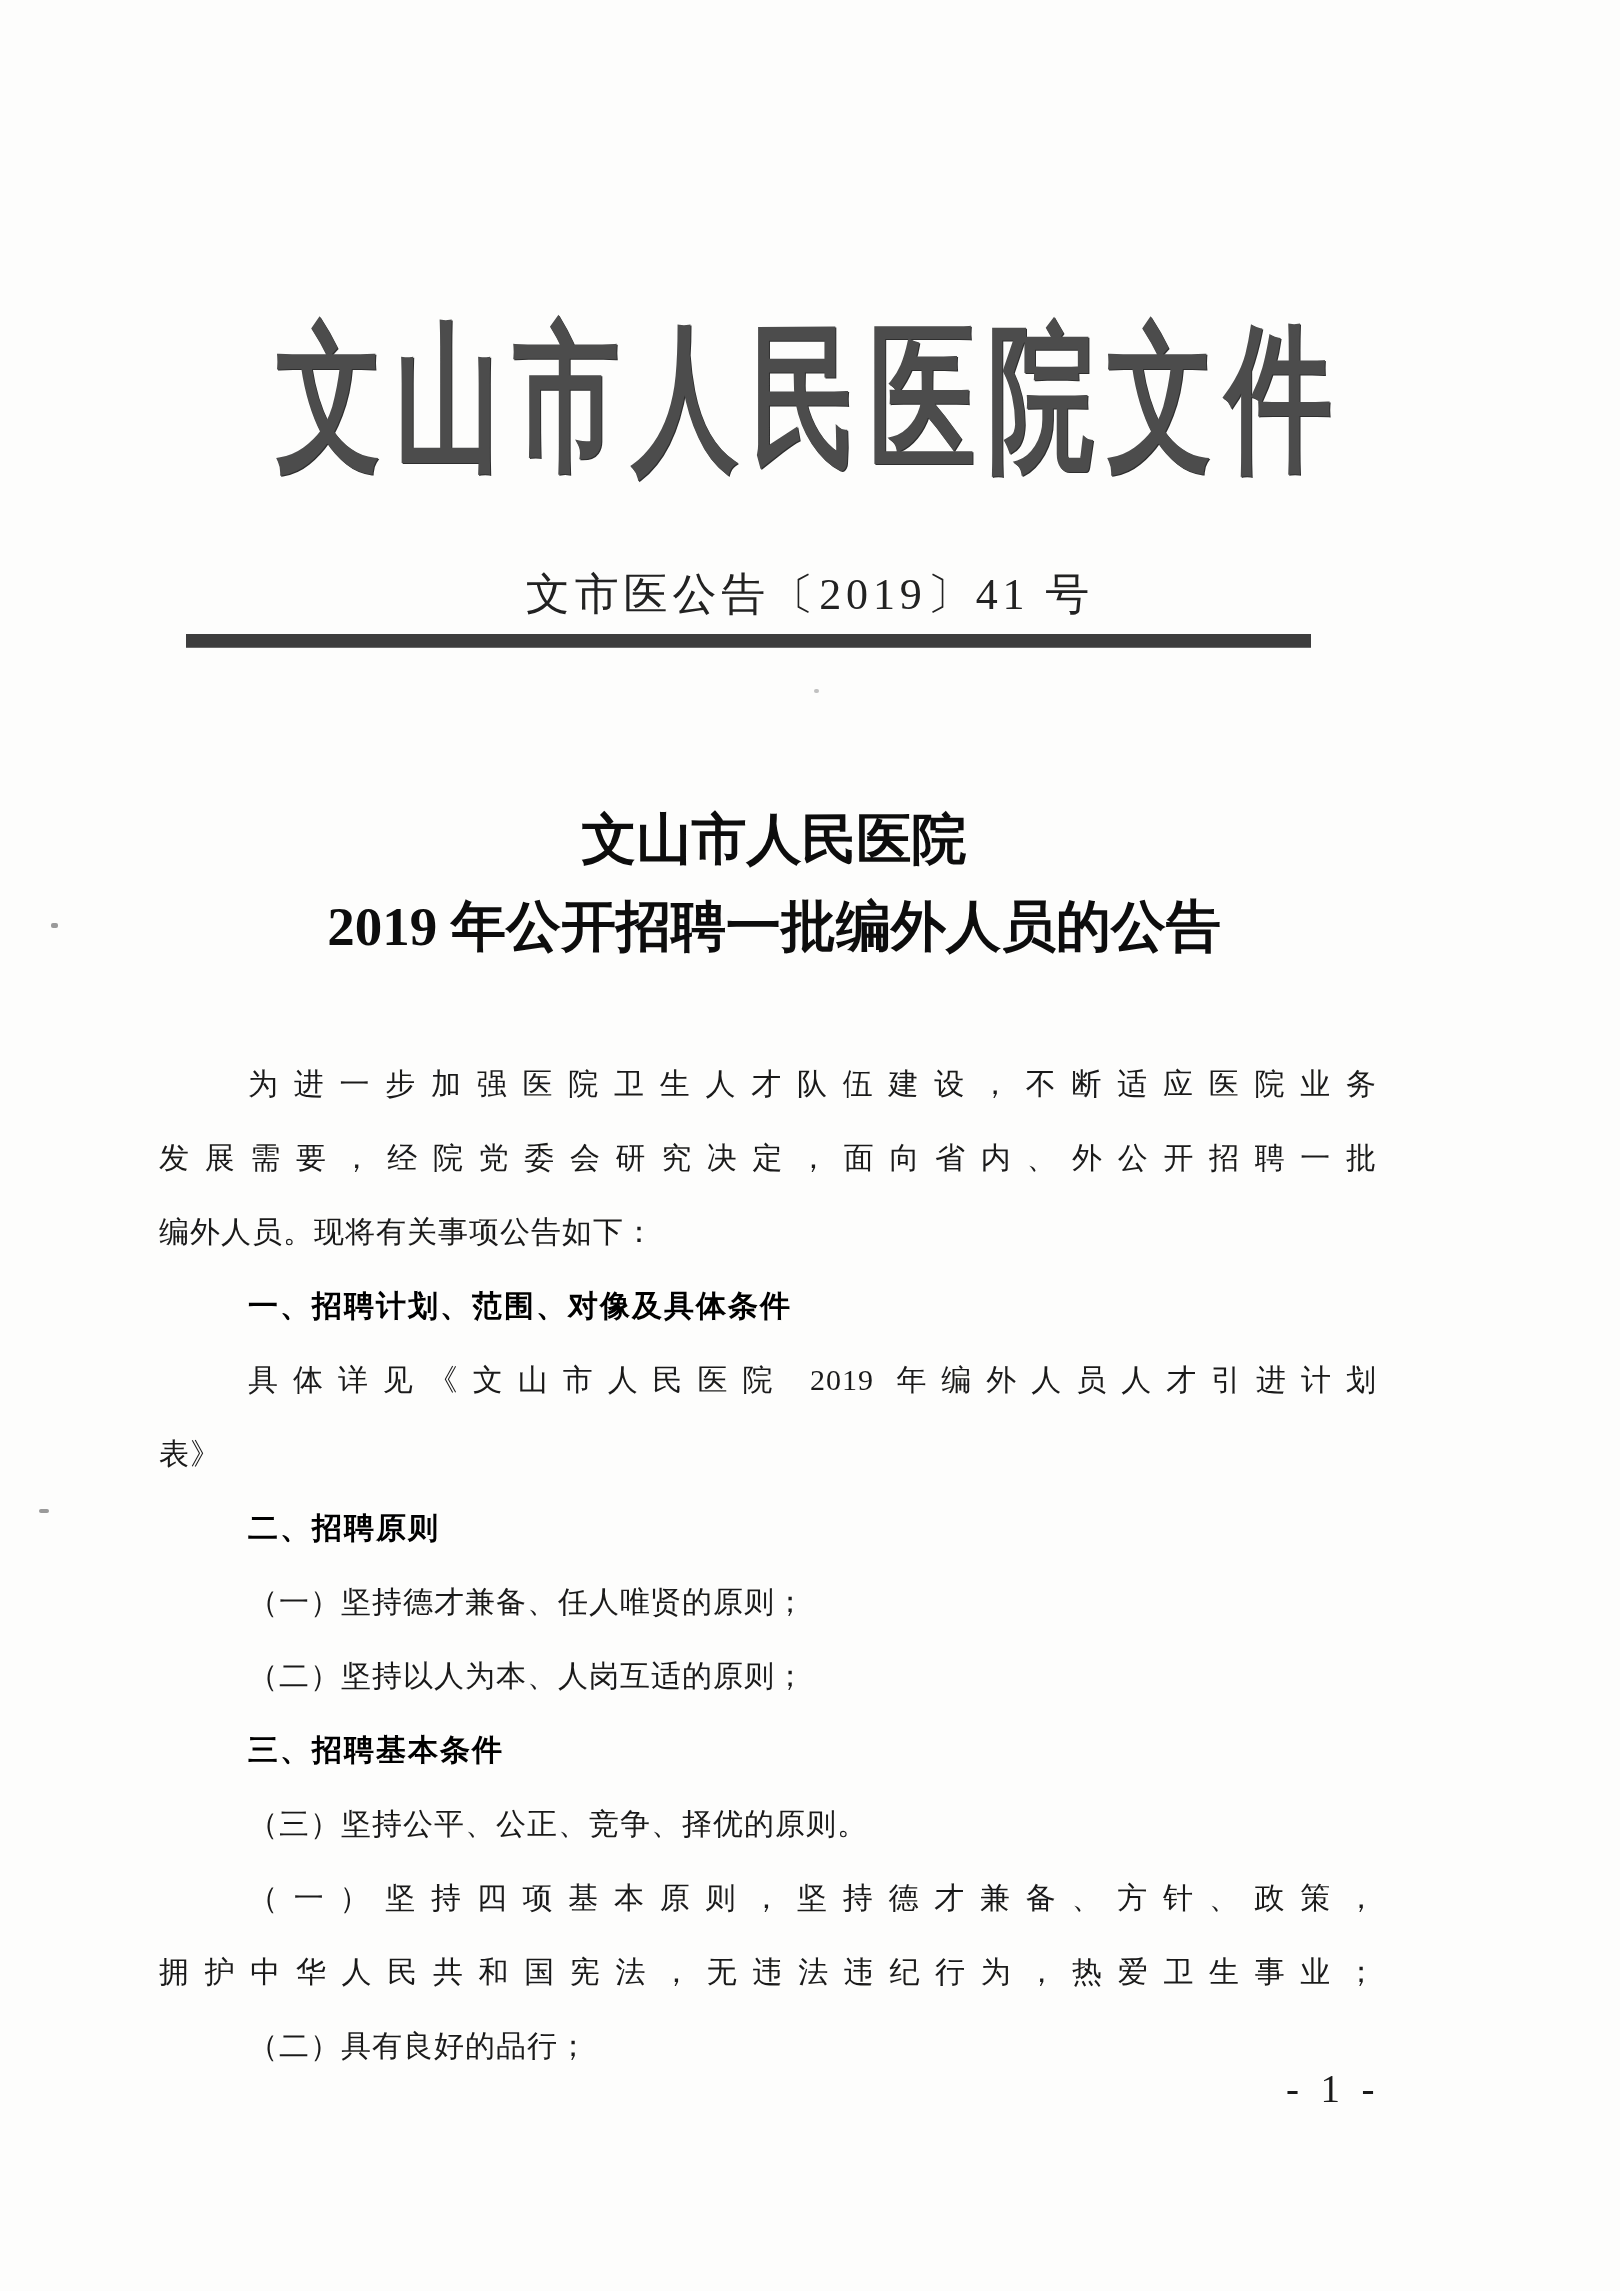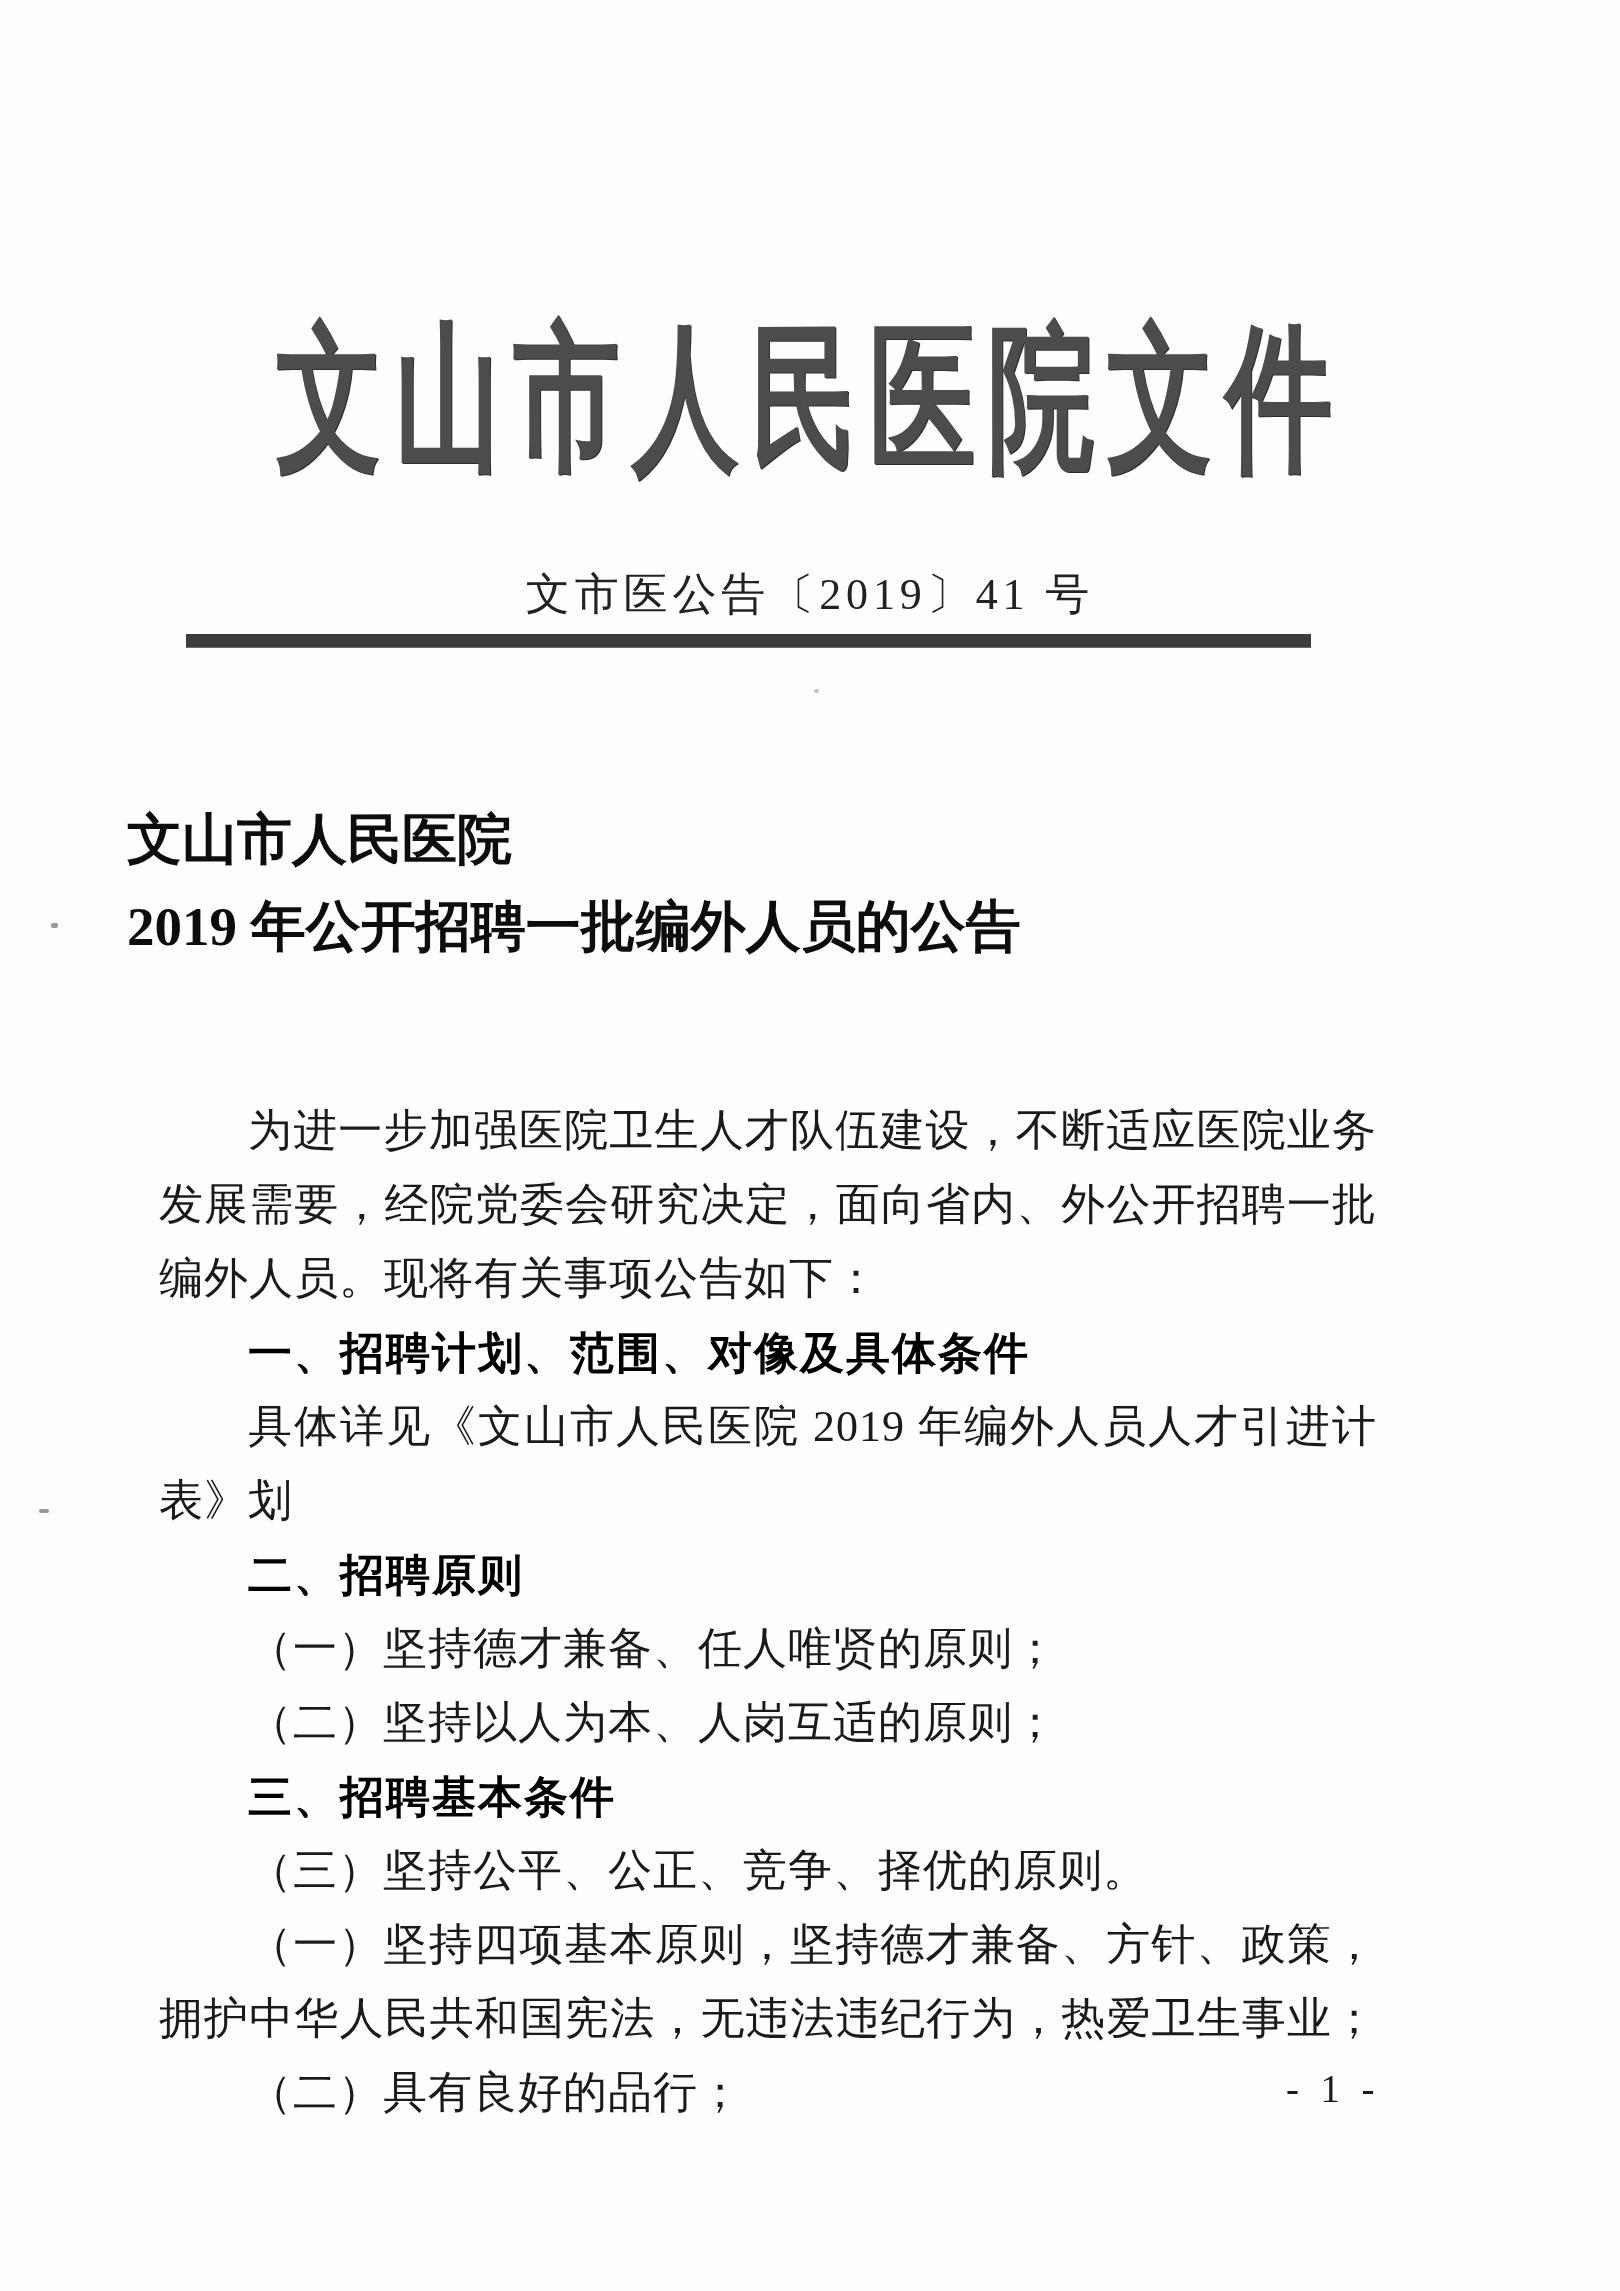--- a/index.html
+++ b/index.html
@@ -47,33 +47,33 @@
     width: 1125px;
     height: 12.7px;
     background: #3d3d3d;
     box-shadow: 0 1px 0 #6a6a6a;
   }
   .doc-title {
     position: absolute;
     top: 796px;
     left: 127px;
     width: 1294px;
-    text-align: left;
+    text-align: center;
     font-weight: bold;
     font-size: 55px;
     line-height: 87px;
     color: #0d0d0d;
     white-space: nowrap;
   }
   .body-text {
     position: absolute;
-    top: 1094px;
+    top: 1047px;
     left: 159px;
     width: 1218px;
-    font-size: 44px;
+    font-size: 30px;
     line-height: 74px;
     letter-spacing: 1px;
     color: #1a1a1a;
   }
   .body-text .line { height: 74px; white-space: nowrap; }
   .body-text .ind  { padding-left: 89px; }
   .body-text .fill {
     white-space: normal;
     text-align: justify;
     text-align-last: justify;

